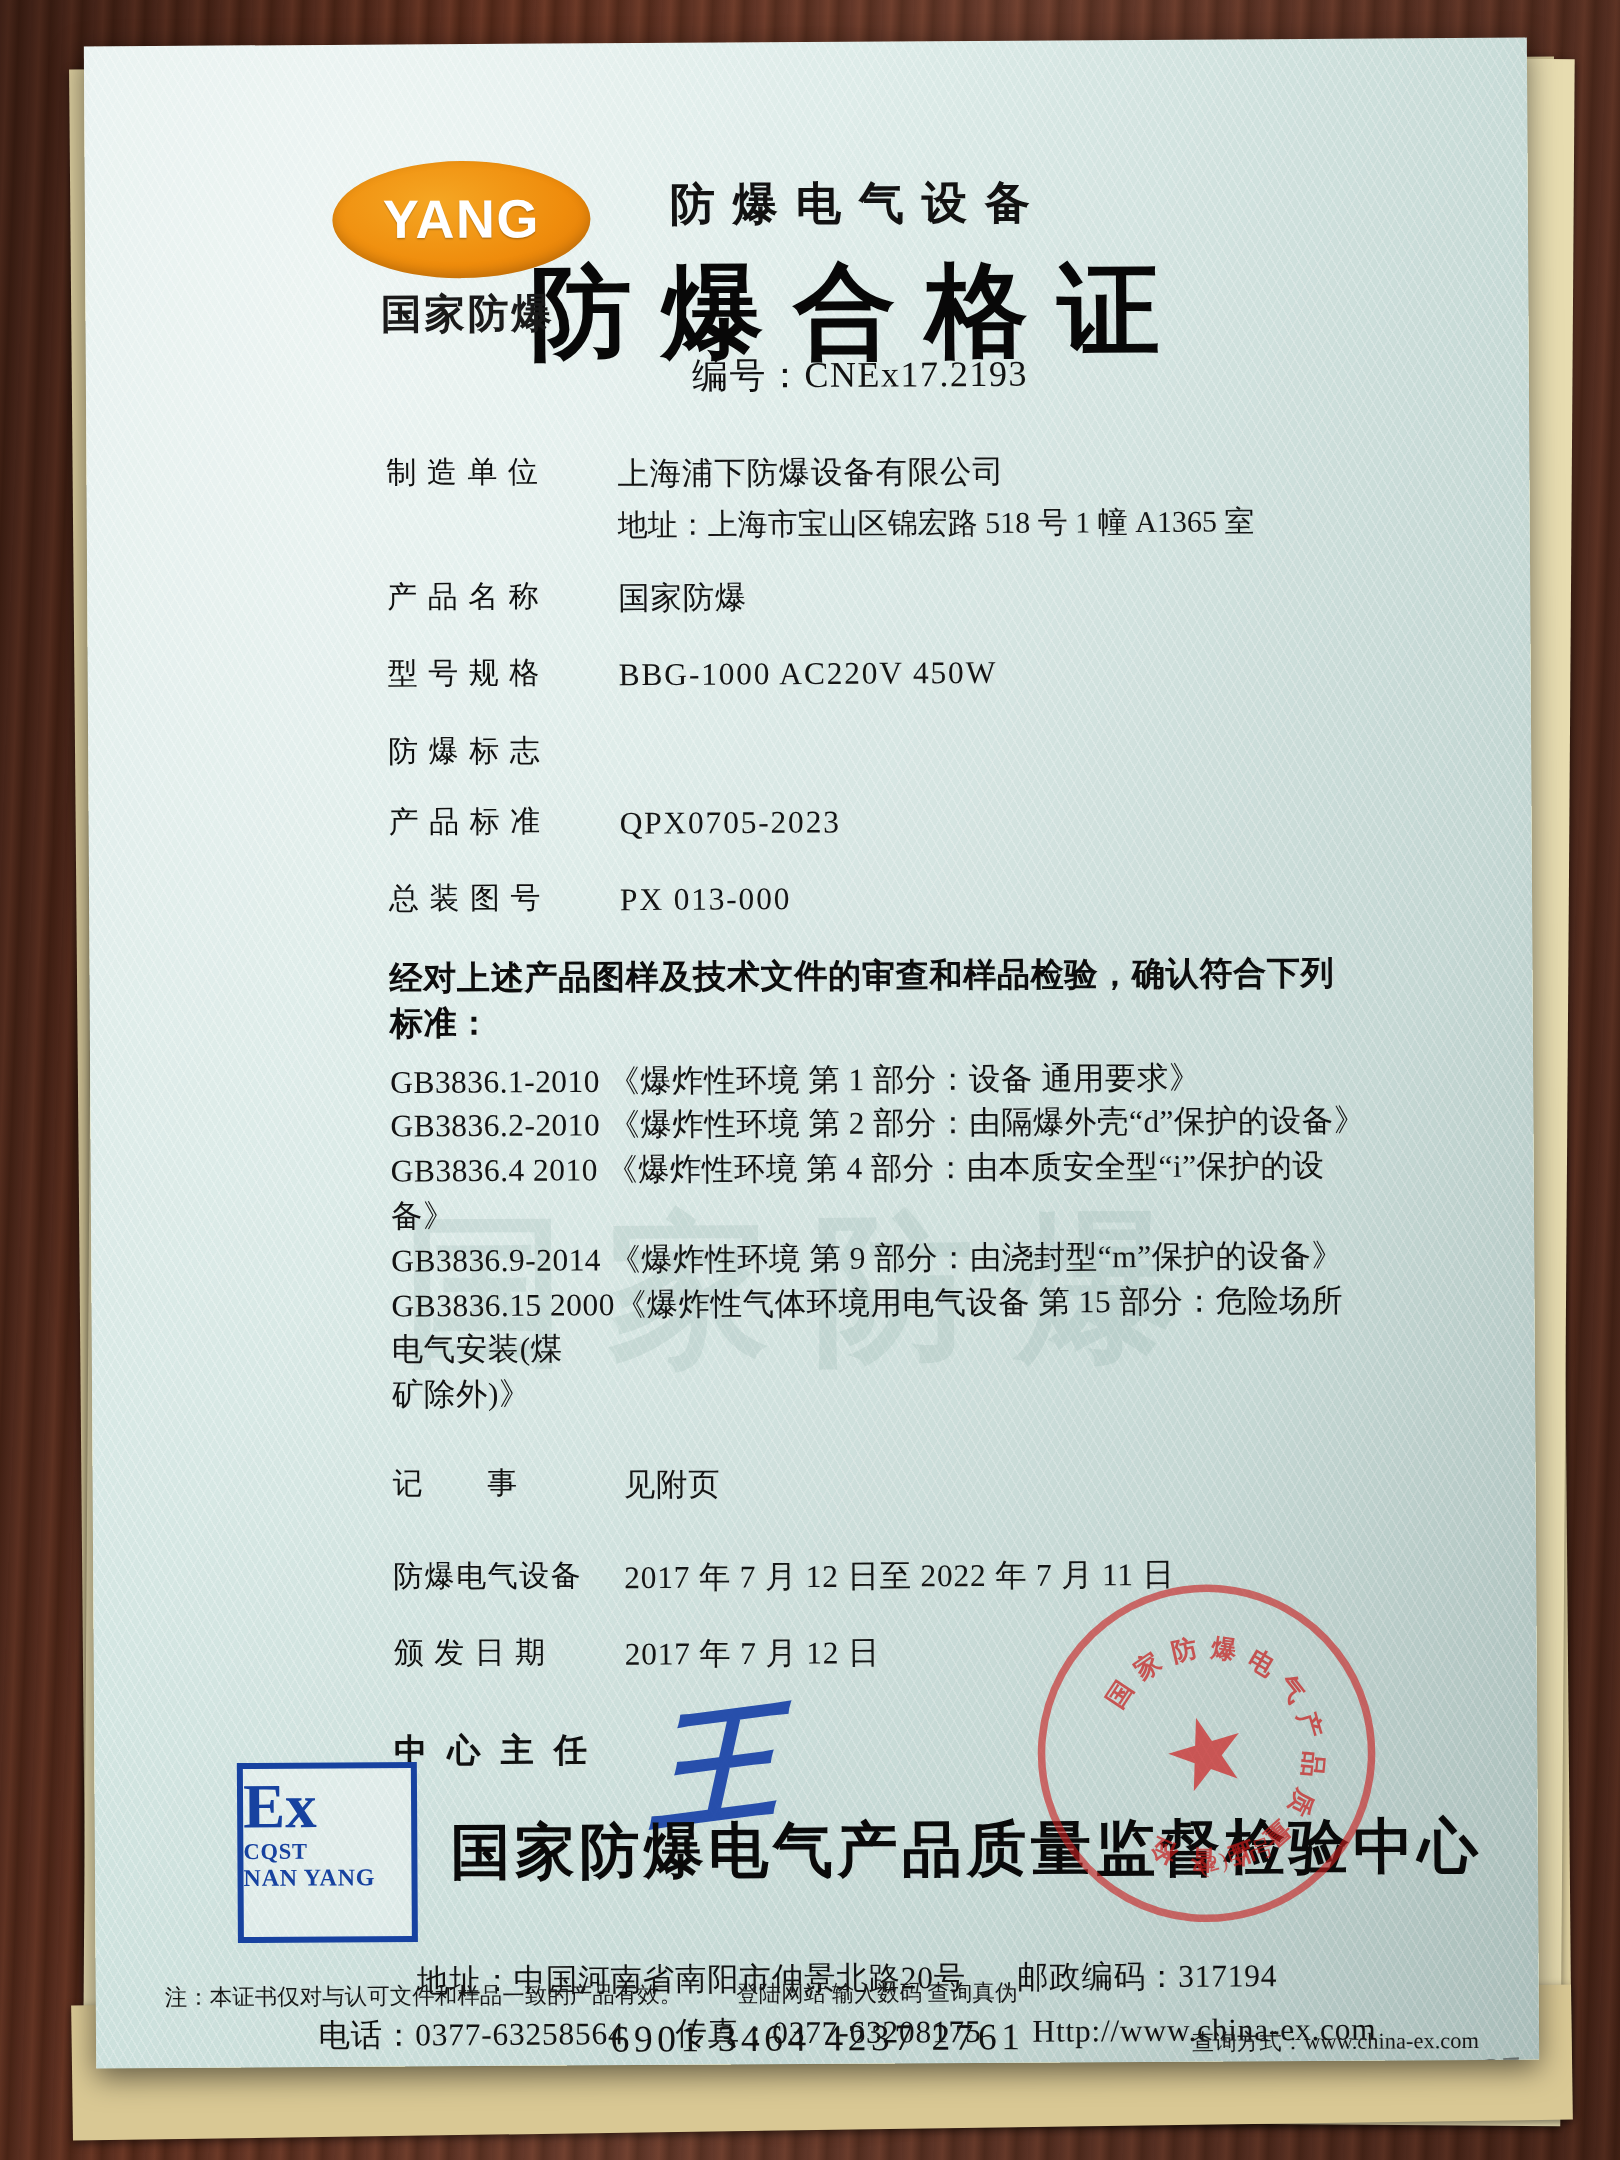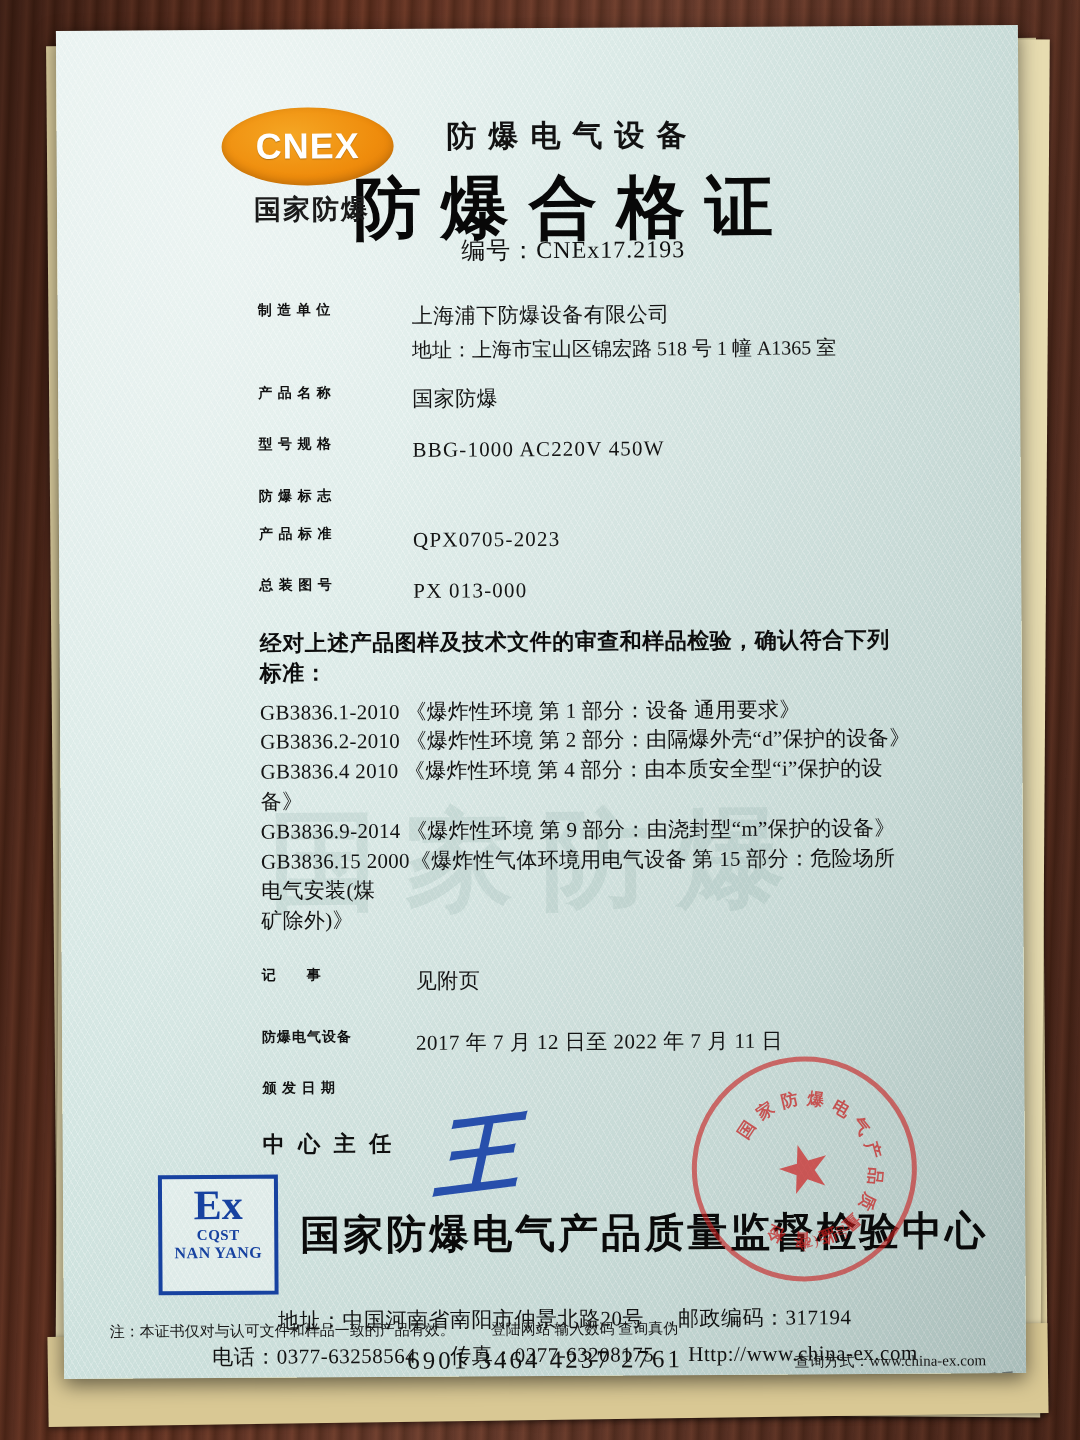--- a/index.html
+++ b/index.html
@@ -141,23 +141,23 @@
     color: #111;
     letter-spacing: 1px;
   }
 
   
   .fields { margin-top: 34px; padding-left: 130px; }
   .row { display: flex; align-items: flex-start; margin-bottom: 20px; }
   .label {
     width: 132px;
     flex: 0 0 132px;
-    font-size: 14px;
+    font-size: 20px;
     color: #101010;
-    font-weight: bold;
+    font-weight: normal;
     letter-spacing: 1px;
     white-space: nowrap;
   }
   .value {
     font-size: 21px;
     color: #141414;
     letter-spacing: .5px;
     line-height: 1.5;
     padding-left: 22px;
   }
@@ -242,21 +242,20 @@
     color: rgba(198,26,26,.8);
     letter-spacing: 1px;
   }
 
   
   .footer { position: absolute; left: 0; right: 0; top: 1145px; z-index: 4; }
   .footer-main { display: flex; align-items: center; padding-left: 95px; }
   .cqst-box {
     width: 112px; height: 112px;
     border: 4px solid #1742a0;
-    text-align: center;
     background: rgba(255,255,255,.35);
     flex: 0 0 112px;
   }
   .cqst-ex {
     font-family: "Liberation Serif", serif;
     font-size: 42px; font-weight: bold; color: #1742a0; line-height: 1.05; margin-top: 4px;
   }
   .cqst-name { font-size: 15px; color: #1742a0; font-weight: bold; letter-spacing: .5px; line-height: 1.15; }
   .cqst-city { font-size: 16px; color: #1742a0; font-weight: bold; letter-spacing: .5px; }
   .org-name {
@@ -308,21 +307,21 @@
 <div class="cert">
 
   <div class="watermark">国家防爆</div>
 
   <div class="sheet-inner">
 
     <div class="header">
 
       <div class="cnex-logo">
         <div class="cnex-oval">
-          <span>CNEX</span>
+          <span>YANG</span>
         </div>
         <div class="cnex-sub">国家防爆</div>
       </div>
 
       <div class="title-block">
         <div class="title-small">防爆电气设备</div>
         <div class="title-main">防爆合格证</div>
       </div>
     </div>
 
@@ -381,20 +380,21 @@
       </div>
     </div>
 
     <div class="dates">
       <div class="row">
         <div class="label">防爆电气设备</div>
         <div class="value">2017 年 7 月 12 日至 2022 年 7 月 11 日</div>
       </div>
       <div class="row">
         <div class="label">颁 发 日 期</div>
+        <div class="value">2017 年 7 月 12 日</div>
       </div>
     </div>
 
     <div class="sign-row">
       <div class="sign-label">中 心 主 任</div>
       <div class="signature">王</div>
     </div>
 
   </div>
 

